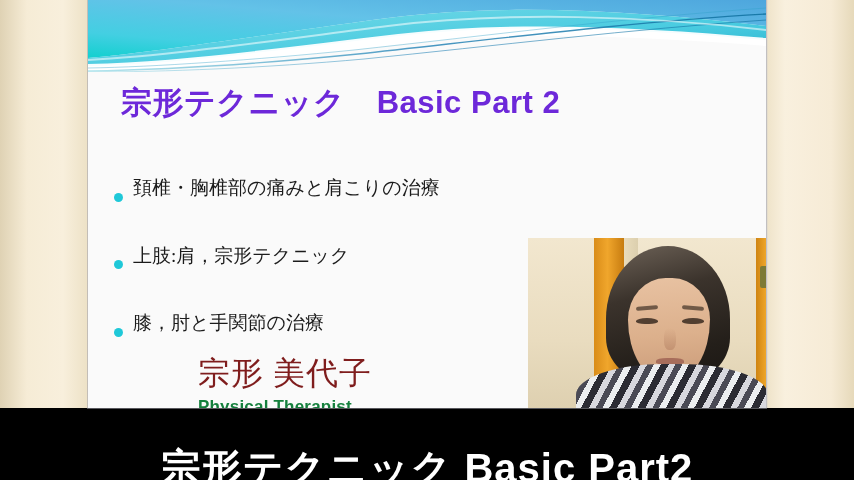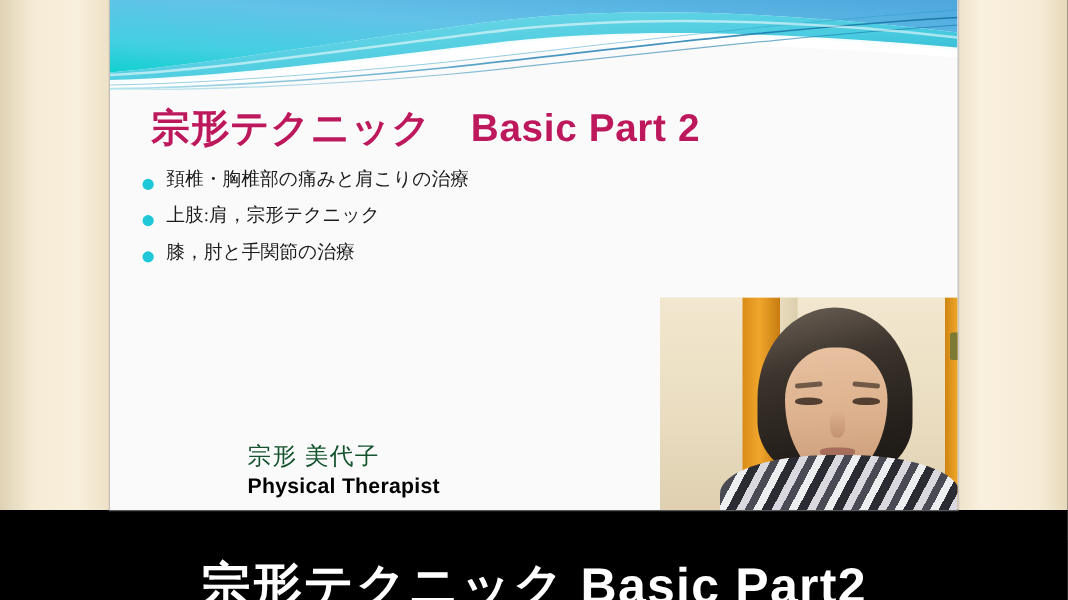--- a/index.html
+++ b/index.html
@@ -68,74 +68,75 @@
   }
   .wave-band svg { display: block; }
 
   
   .slide-title {
     position: absolute;
     top: 82px;
     left: 33px;
     font-size: 31px;
     font-weight: 700;
-    color: #be185d;
+    color: #6d28d9;
     letter-spacing: 0.5px;
     white-space: nowrap;
     font-family: "Liberation Sans", sans-serif;
     text-shadow: 0 1px 0 rgba(255,255,255,0.6);
   }
 
   
   .bullets {
     position: absolute;
     top: 134px;
     left: 26px;
     width: 600px;
     list-style: none;
   }
   .bullet-item {
     display: flex;
-    align-items: flex-start;
+    align-items: flex-end;
     margin-bottom: 7px;
-    font-size: 15px;
+    font-size: 19px;
     color: #1b1b1b;
     font-family: "Liberation Serif", serif;
     line-height: 1.45;
     white-space: nowrap;
+    margin-top: 40px;
   }
   .bullet-dot {
     width: 9px;
     height: 9px;
     border-radius: 50%;
     background: #1fc8d8;
     margin-top: 9px;
     margin-right: 10px;
     flex: 0 0 auto;
   }
 
   
   .presenter {
     position: absolute;
     left: 110px;
     top: 352px;
     text-align: left;
   }
   .presenter-name {
-    font-size: 19px;
-    color: #14532d;
+    font-size: 32px;
+    color: #7f1d1d;
     font-family: "Liberation Serif", serif;
     letter-spacing: 1px;
     white-space: nowrap;
   }
   .presenter-role {
     margin-top: 1px;
     font-size: 17px;
     font-weight: 700;
-    color: #000000;
+    color: #15803d;
     font-family: "Liberation Sans", sans-serif;
     letter-spacing: 0.2px;
     white-space: nowrap;
   }
 
   
   .video-inset {
     position: absolute;
     left: 440px;
     top: 238px;

